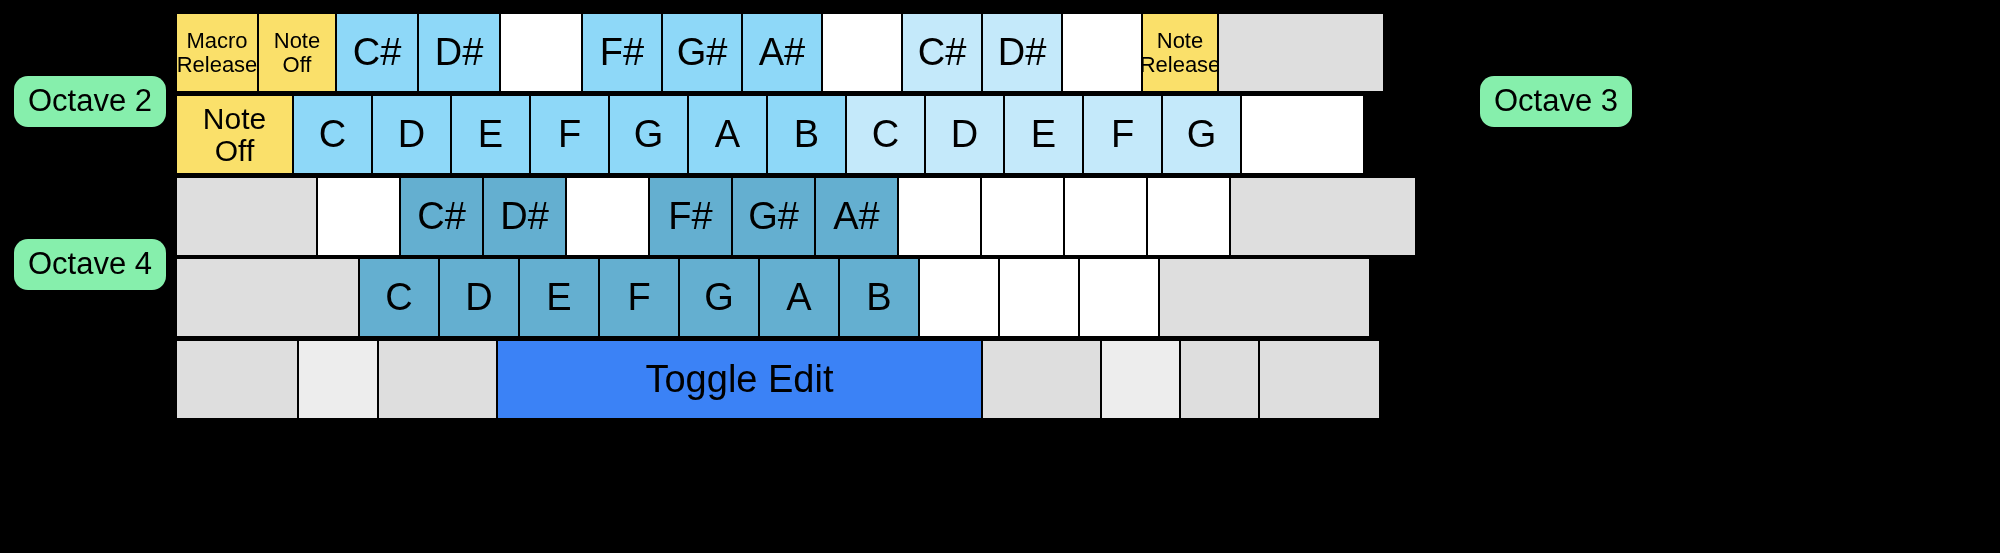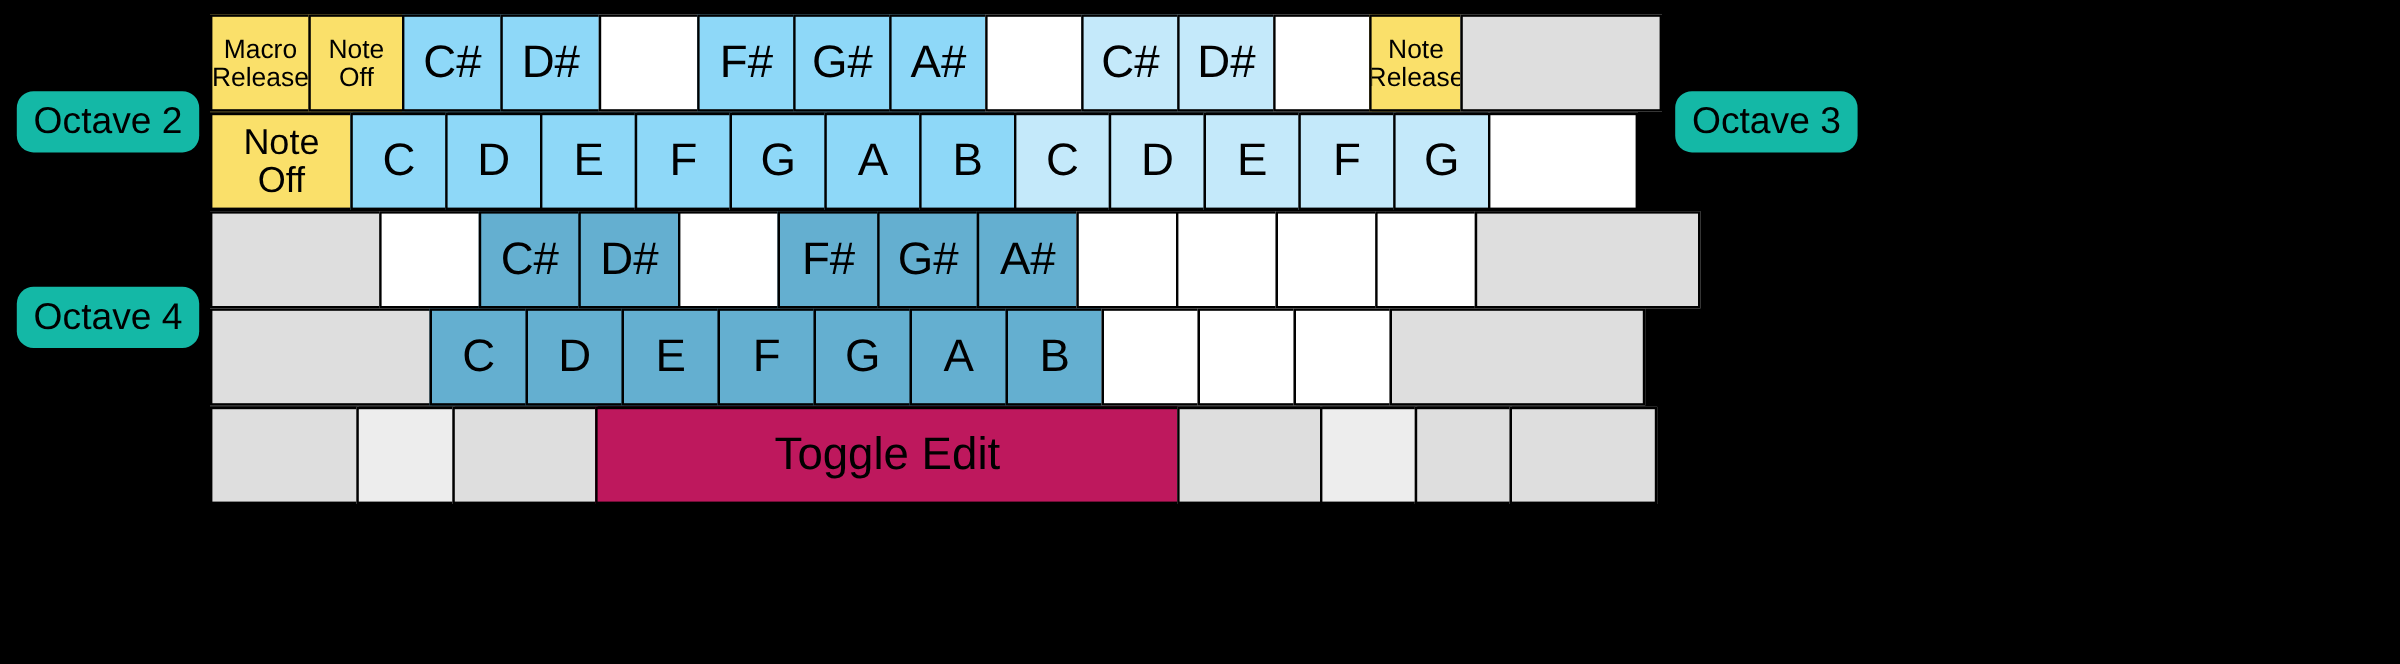--- a/index.html
+++ b/index.html
@@ -18,21 +18,21 @@
   #stage {
     position: relative;
     width: 2000px;
     height: 553px;
     background: #000000;
   }
 
   
   .octave-badge {
     position: absolute;
-    background: #14b8a6;
+    background: #86efac;
     color: #000000;
     border-radius: 14px;
     font-size: 31px;
     line-height: 1;
     padding: 9px 14px 11px 14px;
     white-space: nowrap;
     letter-spacing: 0px;
   }
 
   
@@ -75,33 +75,33 @@
   }
 
   
   .c-white  { background: #ffffff; }
   .c-grey   { background: #dedede; }
   .c-grey2  { background: #ededed; }
   .c-yellow { background: #fae06a; }
   .c-blue   { background: #8ed8f8; }
   .c-blue-l { background: #c4e9fa; }
   .c-blue-d { background: #64afd0; }
-  .c-pink   { background: #be185d; }
+  .c-pink   { background: #3b82f6; }
 
   .sz-sm { font-size: 22px; line-height: 1.08; }
   .sz-md { font-size: 30px; line-height: 1.05; }
 </style>
 </head>
 <body style="background: rgb(0, 0, 0);">
 
 <div id="stage" style="background: rgb(0, 0, 0);">
 
   <div class="octave-badge" style="left:14px; top:76px;">Octave 2</div>
 
-  <div class="octave-badge" style="left:1396px; top:76px;">Octave 3</div>
+  <div class="octave-badge" style="left:1480px; top:76px;">Octave 3</div>
 
   <div class="octave-badge" style="left:14px; top:239px;">Octave 4</div>
 
   <div id="keyboard">
     <div class="krow r1">
         <div class="key c-yellow sz-sm" style="width: 84px;">
           <span class="lbl">Macro<br>Release</span>
         </div>
         <div class="key c-yellow sz-sm" style="width: 80px;">
           <span class="lbl">Note<br>Off</span>

